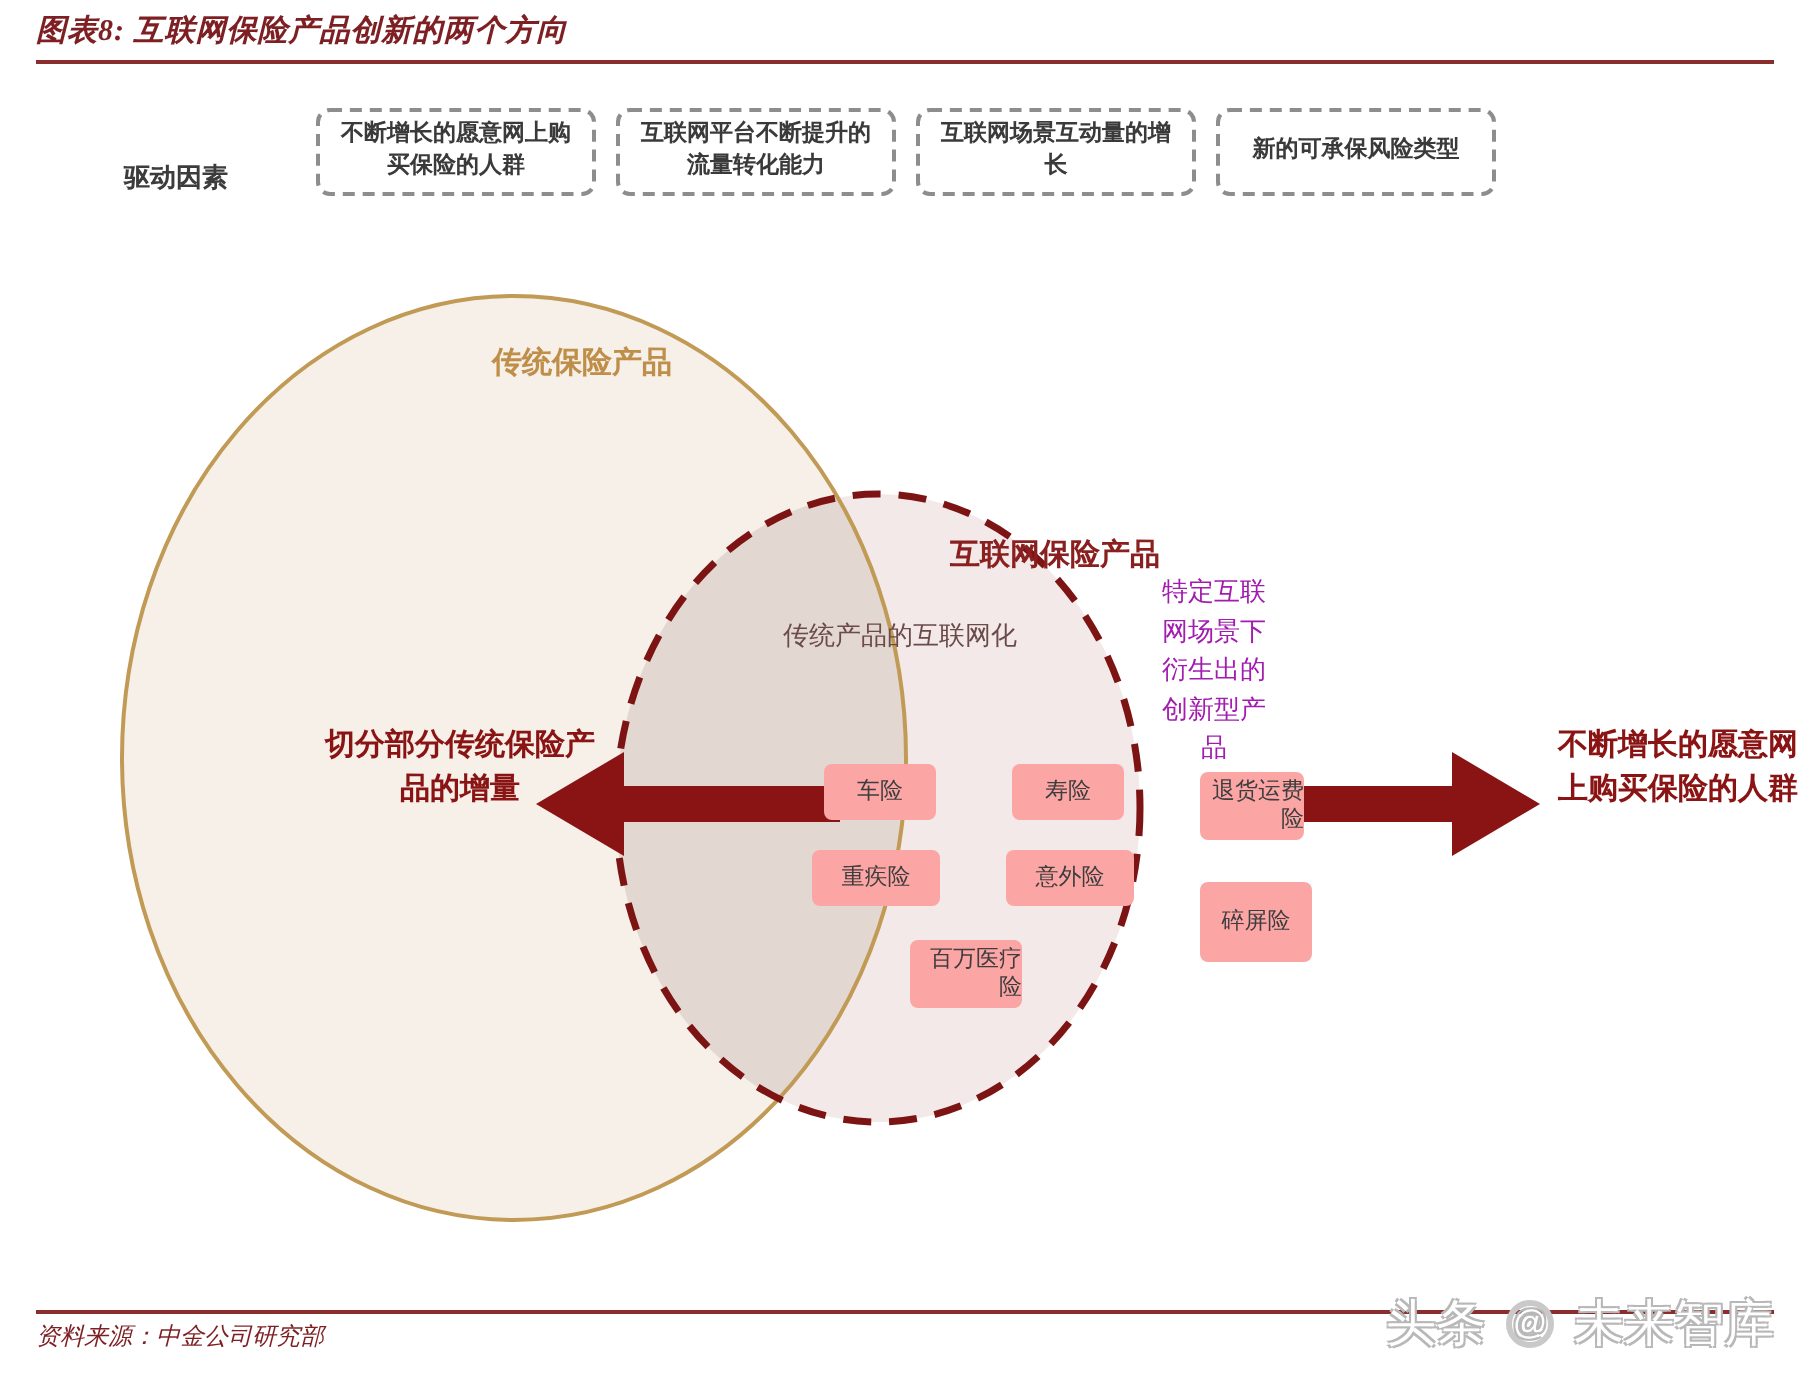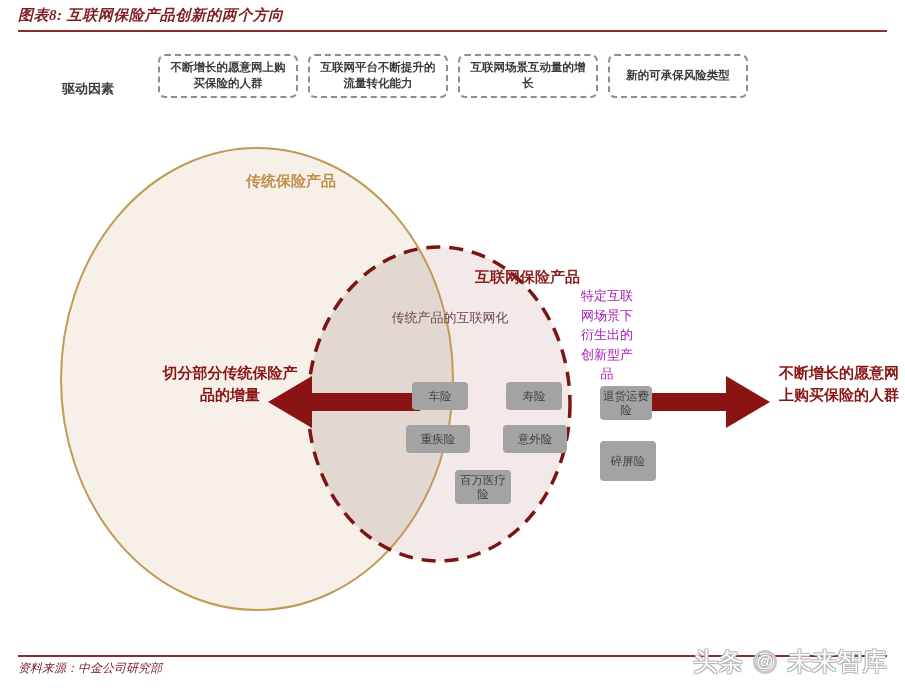--- a/index.html
+++ b/index.html
@@ -132,26 +132,26 @@
     text-align: center;
     font-family: "Liberation Serif", "DejaVu Serif", serif;
     font-size: 13px;
     color: #a21caf;
     line-height: 1.5;
   }
 
   
   .tag {
     position: absolute;
-    background: #a3a3a3;
+    background: #fca5a5;
     border-radius: 4px;
     display: flex;
     align-items: center;
     justify-content: center;
-    text-align: center;
+    text-align: right;
     font-family: "Liberation Serif", "DejaVu Serif", serif;
     font-size: 11.5px;
     color: #3d3d3d;
     line-height: 1.25;
     box-sizing: border-box;
   }
   #tag-0 { left: 412px; top: 272px; width: 56px; height: 28px; }
   #tag-1 { left: 506px; top: 272px; width: 56px; height: 28px; }
   #tag-2 { left: 406px; top: 315px; width: 64px; height: 28px; }
   #tag-3 { left: 503px; top: 315px; width: 64px; height: 28px; }

